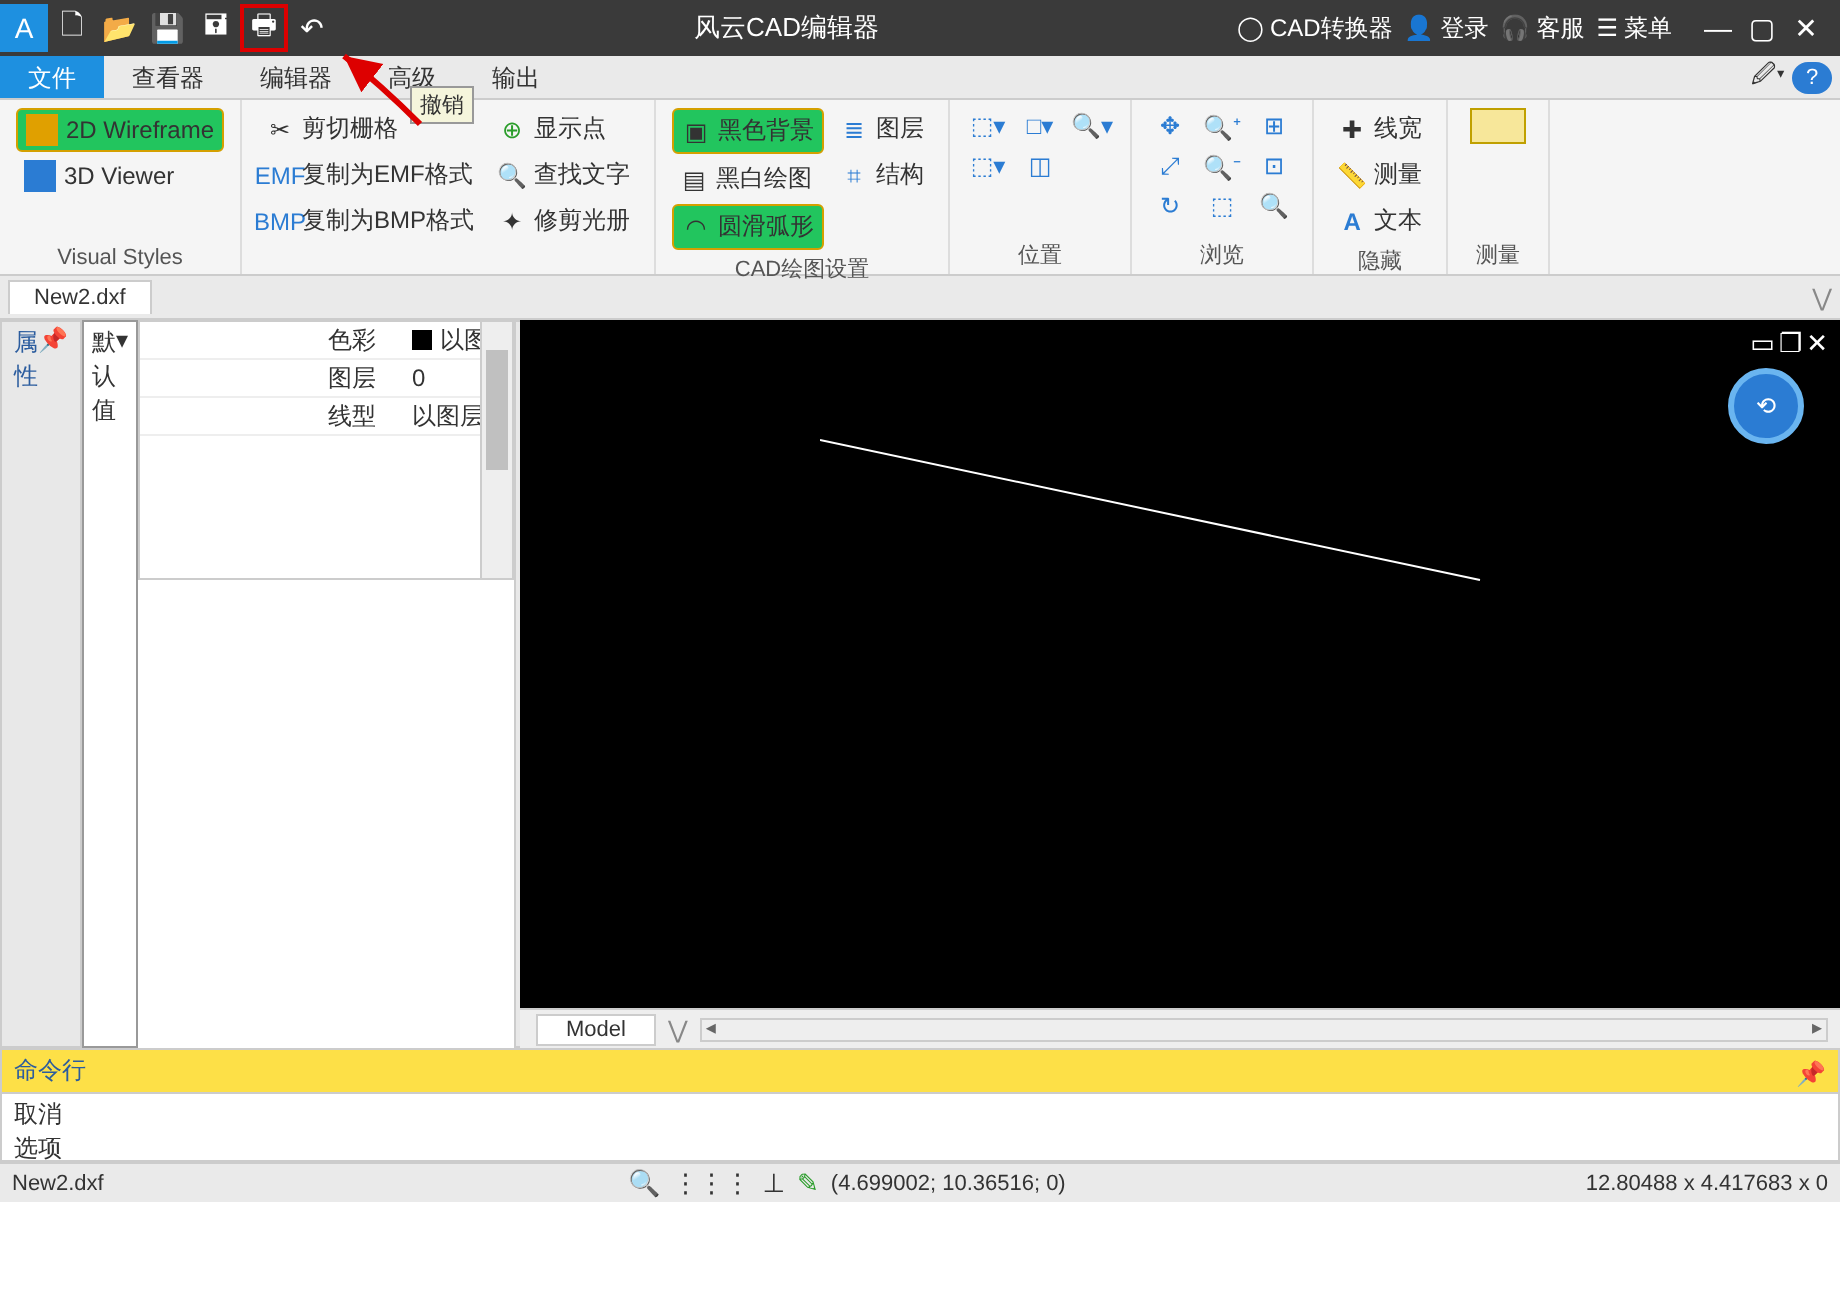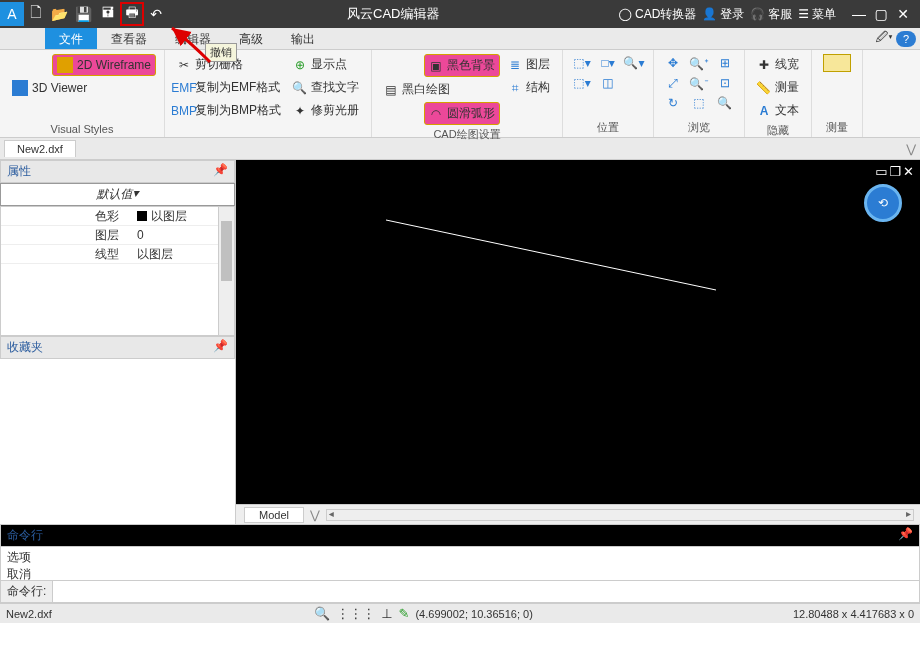--- a/index.html
+++ b/index.html
@@ -11,56 +11,56 @@
 .tb-icon { width: 24px; height: 24px; display: flex; align-items: center; justify-content: center; cursor: pointer; font-size: 14px; }
 .tb-icon.app { background: #1e90e0; }
 .tb-icon.highlight { border: 2px solid #d00; }
 .tb-title { flex: 1; text-align: center; font-size: 13px; }
 .tb-right { display: flex; align-items: center; gap: 6px; padding-right: 8px; }
 .tb-rbtn { display: flex; align-items: center; gap: 3px; cursor: pointer; font-size: 12px; }
 .tb-win { display: flex; gap: 4px; margin-left: 8px; }
 .tb-win span { width: 18px; text-align: center; cursor: pointer; font-size: 14px; }
 
 
-.tabstrip { height: 22px; background: #eaeaea; display: flex; border-bottom: 1px solid #ccc; padding-left: 45px; }
+.tabstrip { height: 22px; background: #eaeaea; display: flex; border-bottom: 1px solid #ccc; }
 .tab { padding: 3px 14px; cursor: pointer; color: #333; }
 .tab.active { background: #1e90e0; color: #fff; }
 .tab-tooltip { position: absolute; top: 43px; left: 205px; background: #f5f5dc; border: 1px solid #999; padding: 1px 4px; font-size: 11px; }
 .tab-right { margin-left: auto; display: flex; align-items: center; gap: 2px; padding-right: 4px; }
 .tab-right span { width: 20px; text-align: center; cursor: pointer; }
 .help-icon { background: #2b7cd3; color: #fff; border-radius: 8px; width: 16px; height: 16px; display: inline-flex; align-items: center; justify-content: center; font-size: 11px; }
 
 
 .ribbon { height: 88px; background: #f5f5f5; border-bottom: 1px solid #ccc; display: flex; }
 .rgroup { border-right: 1px solid #ddd; padding: 4px 8px 2px 8px; display: flex; flex-direction: column; }
 .rgroup-body { flex: 1; display: flex; gap: 4px; }
 .rgroup-label { text-align: center; font-size: 11px; color: #555; padding-top: 2px; }
 .rbtn { display: flex; align-items: center; gap: 4px; padding: 2px 4px; cursor: pointer; white-space: nowrap; font-size: 12px; }
-.rbtn.yellow { background: #ec4899; border: 1px solid #d4a000; border-radius: 3px; margin-left: 44px; }
+.rbtn.yellow { background: #22c55e; border: 1px solid #d4a000; border-radius: 3px; }
 .ricon { width: 16px; height: 16px; display: inline-block; }
 .ricon.box2d { background: #e0a000; }
 .ricon.box3d { background: #2b7cd3; }
 .rcol { display: flex; flex-direction: column; gap: 2px; }
 .ricon-sm { width: 14px; height: 14px; display: inline-flex; align-items: center; justify-content: center; font-size: 12px; }
 .ricon-blue { color: #2b7cd3; }
 .ricon-green { color: #2a9d2a; }
 .measure-big { width: 34px; display: flex; flex-direction: column; align-items: center; cursor: pointer; }
 .measure-big .ruler { width: 28px; height: 18px; background: #f7e79a; border: 1px solid #c0a000; }
 
 
 .doctabs { height: 22px; background: #eaeaea; border-bottom: 1px solid #ccc; display: flex; align-items: center; padding: 0 4px; }
 .doctab { background: #fff; border: 1px solid #ccc; border-bottom: none; padding: 2px 12px; font-size: 11px; }
 .doctabs .expand { margin-left: auto; color: #888; cursor: pointer; }
 
 
 .main { display: flex; height: 364px; }
-.left { width: 236px; display: flex; flex-direction: column; border-right: 1px solid #ccc; }
+.left { width: 260px; display: flex; flex-direction: row; border-right: 1px solid #ccc; }
 .panel-title { background: #e8e8e8; border: 1px solid #ccc; padding: 2px 6px; display: flex; justify-content: space-between; font-size: 12px; color: #2b5c9e; }
 .panel-title .pin { color: #666; cursor: pointer; }
-.combo { border: 1px solid #999; padding: 2px 4px; display: flex; justify-content: center; background: #fff; margin: 0; font-style: italic; }
+.combo { border: 1px solid #999; padding: 2px 4px; display: flex; justify-content: center; background: #fff; margin: 0; }
 .propgrid { flex: 1; background: #fff; border: 1px solid #ccc; overflow: auto; position: relative; }
 .proprow { display: flex; border-bottom: 1px solid #eee; height: 19px; align-items: center; }
 .propkey { width: 130px; padding-left: 6px; }
 .propval { flex: 1; padding-left: 6px; }
 .propgroup { background: #f0f0f0; font-weight: normal; }
 .propgroup::before { content: "⊟ "; }
 .blacksq { display: inline-block; width: 10px; height: 10px; background: #000; margin-right: 4px; vertical-align: middle; }
 .vscroll { position: absolute; right: 0; top: 0; width: 16px; height: 100%; background: #eee; border-left: 1px solid #ccc; }
 .vscroll .thumb { background: #c0c0c0; margin: 14px 2px 0 2px; height: 60px; }
 .fav-headers { display: flex; padding: 2px 6px; border-bottom: 1px solid #ddd; }
@@ -76,21 +76,21 @@
 .model-bar { height: 20px; background: #eee; border-top: 1px solid #ccc; display: flex; align-items: center; }
 .model-tab { background: #fff; border: 1px solid #ccc; padding: 1px 14px; margin-left: 8px; font-size: 11px; }
 .model-bar .exp { margin-left: 6px; color: #888; }
 .hscroll { flex: 1; margin: 0 6px; height: 12px; background: #eee; border: 1px solid #ccc; position: relative; }
 .hscroll::before, .hscroll::after { content: "◂"; position: absolute; top: -2px; font-size: 10px; color: #666; }
 .hscroll::before { left: 2px; content: "◂"; }
 .hscroll::after { right: 2px; content: "▸"; }
 
 
 .cmd-area { }
-.cmd-title { background: #000000; border: 1px solid #ccc; padding: 2px 6px; display: flex; justify-content: space-between; color: #2b5c9e; }
+.cmd-title { background: #fde047; border: 1px solid #ccc; padding: 2px 6px; display: flex; justify-content: space-between; color: #2b5c9e; align-items: flex-end; }
 .cmd-log { height: 34px; background: #fff; border: 1px solid #ccc; border-top: none; padding: 2px 6px; font-size: 12px; }
 .cmd-input-row { display: flex; border: 1px solid #ccc; border-top: none; }
 .cmd-label { background: #eee; padding: 2px 6px; border-right: 1px solid #ccc; }
 .cmd-input { flex: 1; border: none; padding: 2px 6px; outline: none; }
 
 
 .status { height: 20px; background: #eaeaea; border-top: 1px solid #ccc; display: flex; align-items: center; padding: 0 6px; font-size: 11px; gap: 8px; }
 .status .file { width: 300px; }
 .status .mid { display: flex; align-items: center; gap: 6px; }
 .status .mid-icon { cursor: pointer; font-size: 13px; }
@@ -396,26 +396,22 @@
     </div>
   </div>
 </div>
 
 <div class="cmd-area">
   <div class="cmd-title">
     <span>命令行</span>
     <span class="pin">📌</span>
   </div>
   <div class="cmd-log">
+    <div>取消</div>
     <div>选项</div>
-    <div>取消</div>
-  </div>
-  <div class="cmd-input-row">
-    <div class="cmd-label">命令行:</div>
-    <input class="cmd-input" style="">
   </div>
 </div>
 
 <div class="status">
   <div class="file">New2.dxf</div>
   <div class="mid">
     <span class="mid-icon">🔍</span>
     <span class="mid-icon">⋮⋮⋮</span>
     <span class="mid-icon">⊥</span>
     <span class="mid-icon ricon-green">✎</span>

